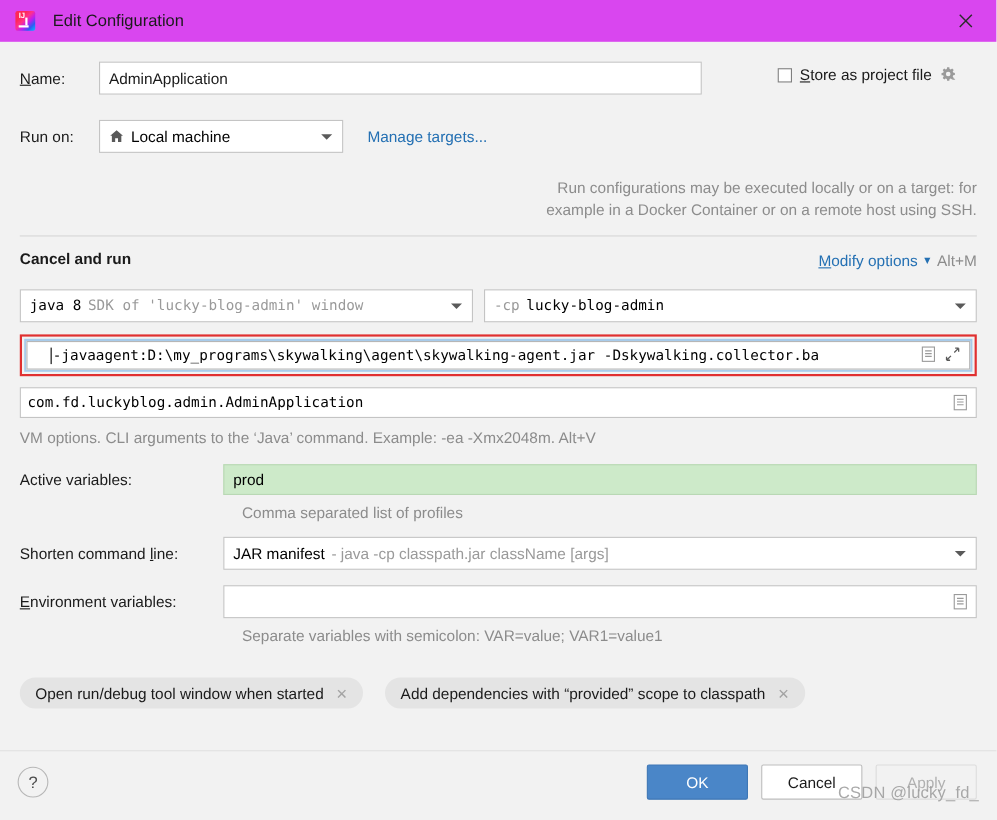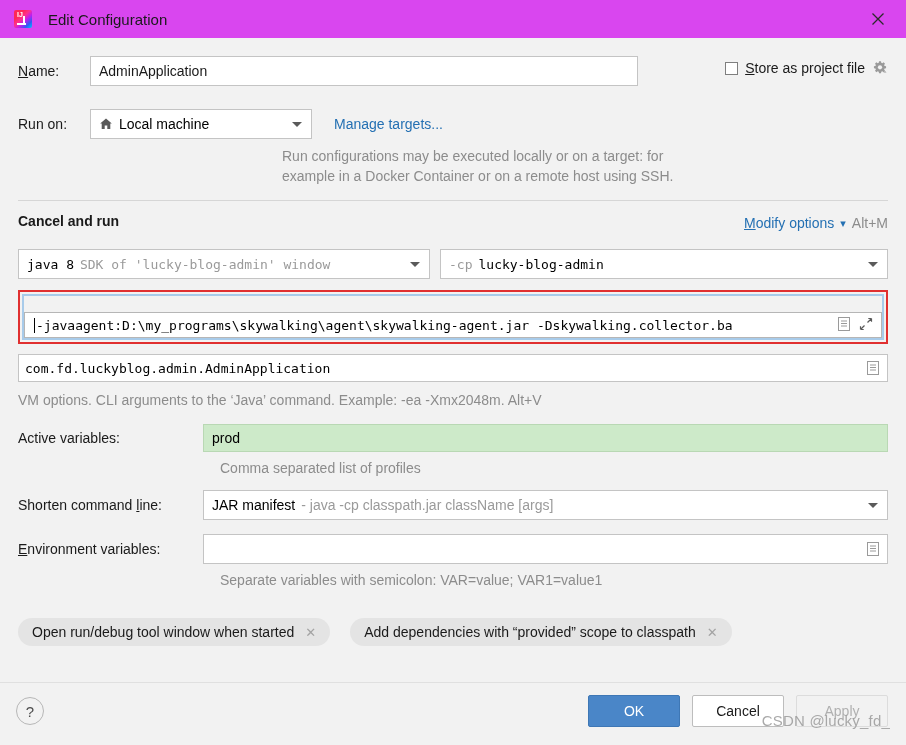--- a/index.html
+++ b/index.html
@@ -121,21 +121,21 @@
     height: 46px;
   }
   .name-label { width: 72px; }
   .name-field {
     width: 548px;
     height: 30px;
     padding-left: 8px;
   }
   .store-block {
     position: absolute;
-    right: 18px;
+    right: 36px;
     top: 12px;
     display: flex;
     align-items: center;
     gap: 7px;
   }
   .checkbox {
     width: 13px;
     height: 13px;
     border: 1px solid #7f7f7f;
     background: #ffffff;
@@ -183,22 +183,23 @@
     font-size: 14px;
     cursor: pointer;
   }
 
   .hint {
     color: #8c8c8c;
     font-size: 14px;
     line-height: 20px;
   }
   .hint-block {
-    margin-top: 6px;
+    margin-top: 20px;
     margin-left: 264px;
+    text-align: right;
   }
 
   .divider {
     height: 1px;
     background: #d6d6d6;
     margin: 14px 0 0 0;
   }
 
   .section-row {
     margin-top: 12px;
@@ -251,26 +252,25 @@
     border: 2px solid #a8cbea;
     padding: 0;
     box-sizing: border-box;
   }
   .vm-field {
     border: 1px solid #b6b6b6;
     background: #ffffff;
     height: 26px;
     display: flex;
     align-items: center;
-    padding-left: 9px;
+    padding-left: 21px;
     box-sizing: border-box;
     position: relative;
     overflow: hidden;
     white-space: nowrap;
-    margin-top: 16px;
   }
   .caret {
     display: inline-block;
     width: 1px;
     height: 15px;
     background: #000;
     margin-right: 1px;
     flex: 0 0 auto;
   }
   .vm-text {

